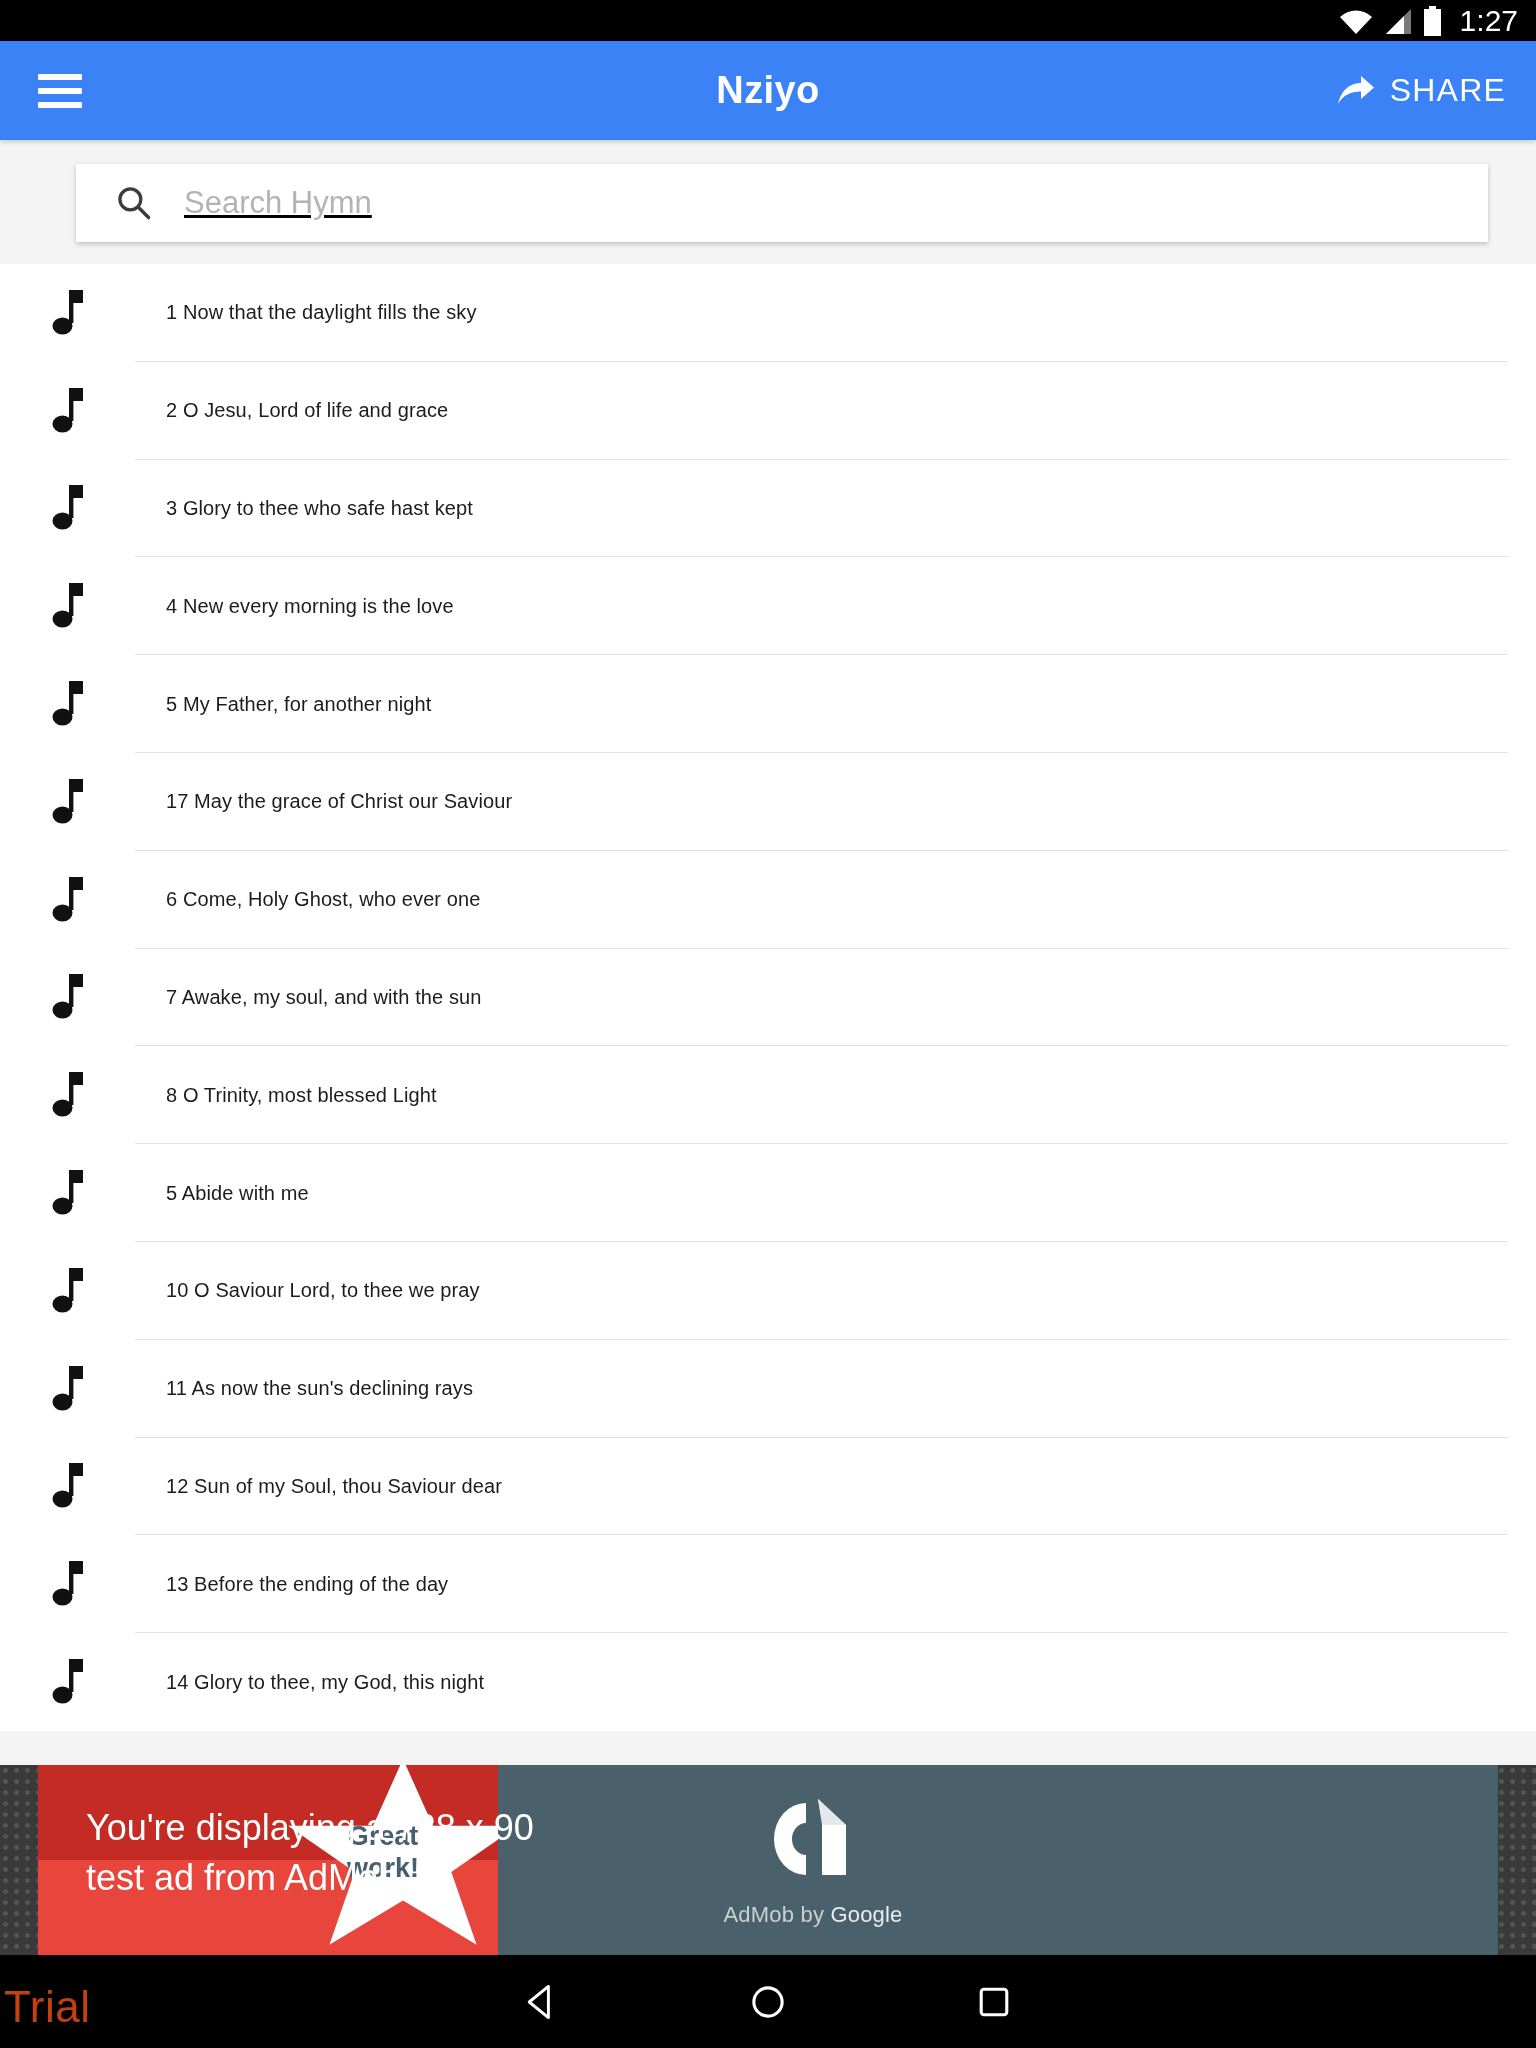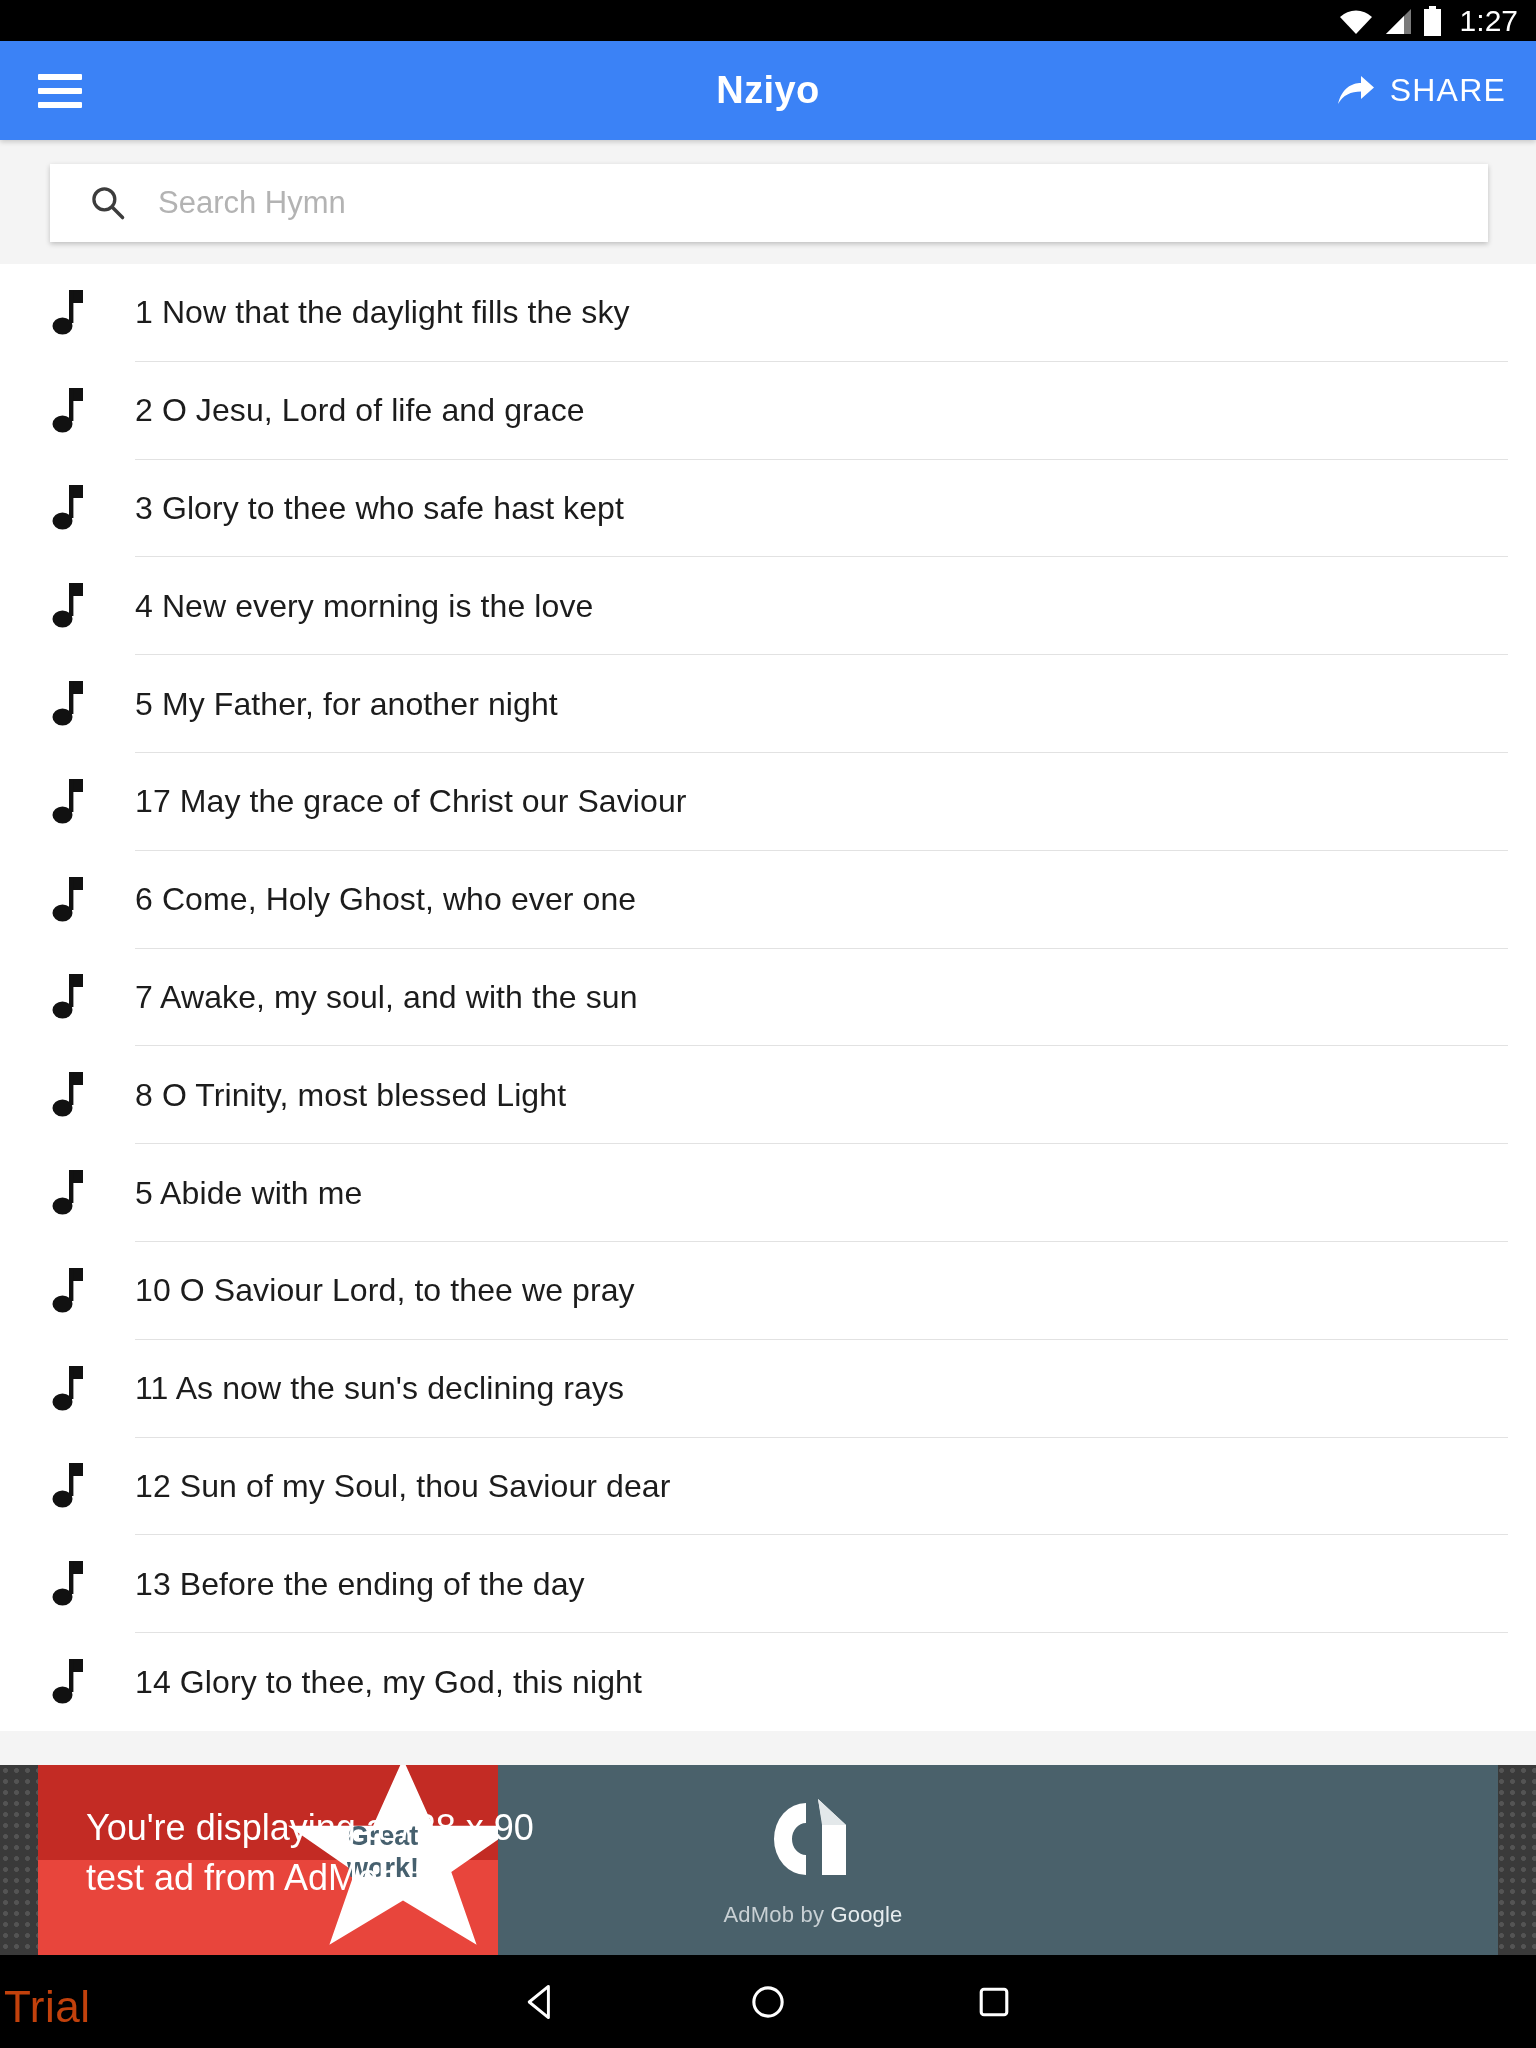--- a/index.html
+++ b/index.html
@@ -104,21 +104,22 @@
   .content {
     position: absolute;
     top: 140px; left: 0;
     width: 1536px;
     height: 1625px;
     background: #f4f4f4;
     overflow: hidden;
   }
 
   .search-wrap {
-    padding: 24px 48px 0 50px;
+    padding: 24px 48px 0 76px;
+    text-decoration: underline;
   }
   .search-card {
     background: #ffffff;
     height: 78px;
     display: flex;
     align-items: center;
     box-shadow: 0 2px 5px rgba(0,0,0,0.22);
     padding-left: 36px;
   }
   .search-icon-box {
@@ -163,24 +164,25 @@
   .hymn-text-cell {
     flex: 1;
     height: 97.8px;
     display: flex;
     align-items: center;
     border-bottom: 1.5px solid #e2e2e2;
     margin-right: 28px;
   }
   .hymn-row:last-child .hymn-text-cell { border-bottom: none; }
   .hymn-title {
-    font-size: 32px;
+    font-size: 20px;
     color: #1c1c1c;
     line-height: 1;
     letter-spacing: 0.1px;
+    margin-left: 31px;
   }
 
   
   .ad-banner {
     position: absolute;
     top: 1765px; left: 0;
     width: 1536px;
     height: 190px;
     background: #3a3a3a;
     overflow: hidden;

